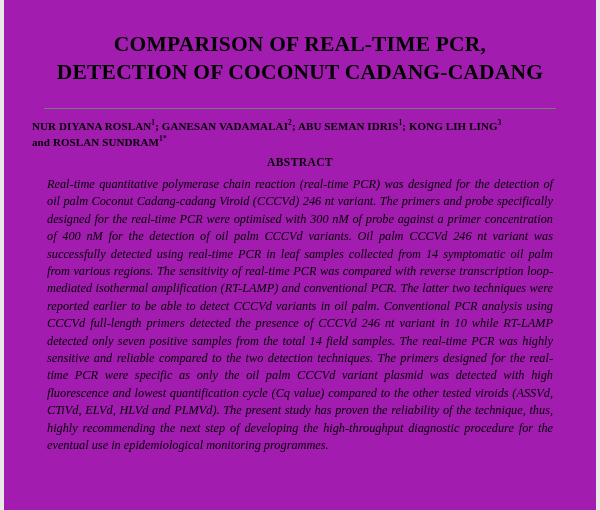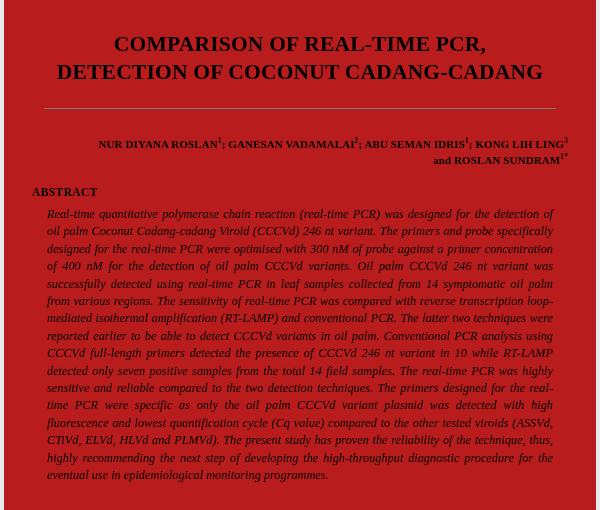--- a/index.html
+++ b/index.html
@@ -13,21 +13,21 @@
     font-family: "Liberation Serif", serif;
     color: #000000;
     overflow: hidden;
   }
   .page {
     position: relative;
     width: 600px;
     height: 510px;
     box-sizing: border-box;
     padding: 0 32px;
-    background: #b91c1c;
+    background: #a21caf;
   }
   .edge-left, .edge-right {
     position: absolute;
     top: 0;
     width: 4px;
     height: 510px;
     background: #e9e9e9;
   }
   .edge-left { left: 0; }
   .edge-right { right: 0; }
@@ -46,40 +46,40 @@
   }
   .title-line .ital {
   }
   .rule {
     border: none;
     border-top: 1px solid #7a7a7a;
     margin: 22px 12px 0 12px;
     height: 0;
   }
   .authors {
-    text-align: right;
+    text-align: left;
     font-family: "Liberation Serif", serif;
     font-weight: bold;
     font-size: 11px;
     line-height: 16px;
-    margin-top: 27px;
+    margin-top: 9px;
     letter-spacing: 0.1px;
   }
   .authors sup {
     font-size: 7.5px;
     vertical-align: super;
     line-height: 0;
   }
   .abstract-heading {
-    text-align: left;
+    text-align: center;
     font-family: "Liberation Serif", serif;
     font-weight: bold;
     font-size: 11.5px;
     letter-spacing: 0.4px;
-    margin-top: 18px;
+    margin-top: 6px;
     margin-bottom: 8px;
   }
   .abstract-body {
     font-family: "Liberation Serif", serif;
     font-style: italic;
     font-size: 12.3px;
     line-height: 17.4px;
     text-align: justify;
     text-justify: inter-word;
     margin: 0 15px;

